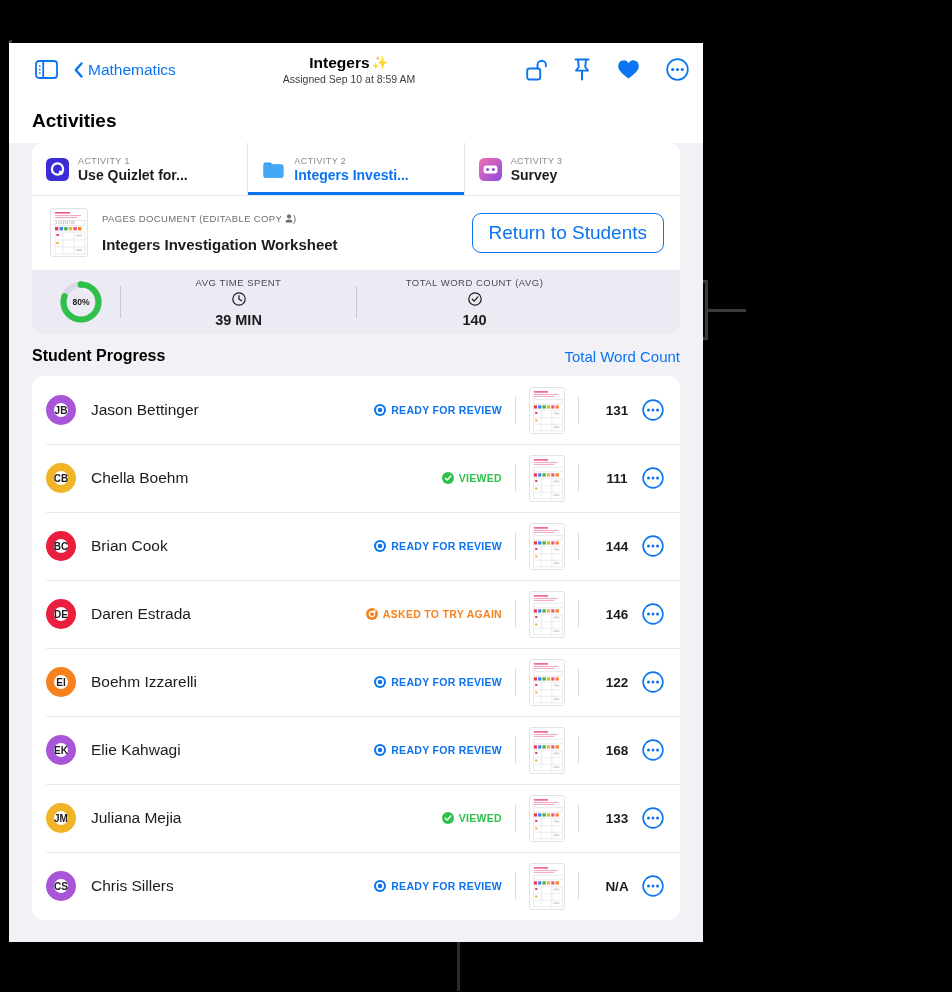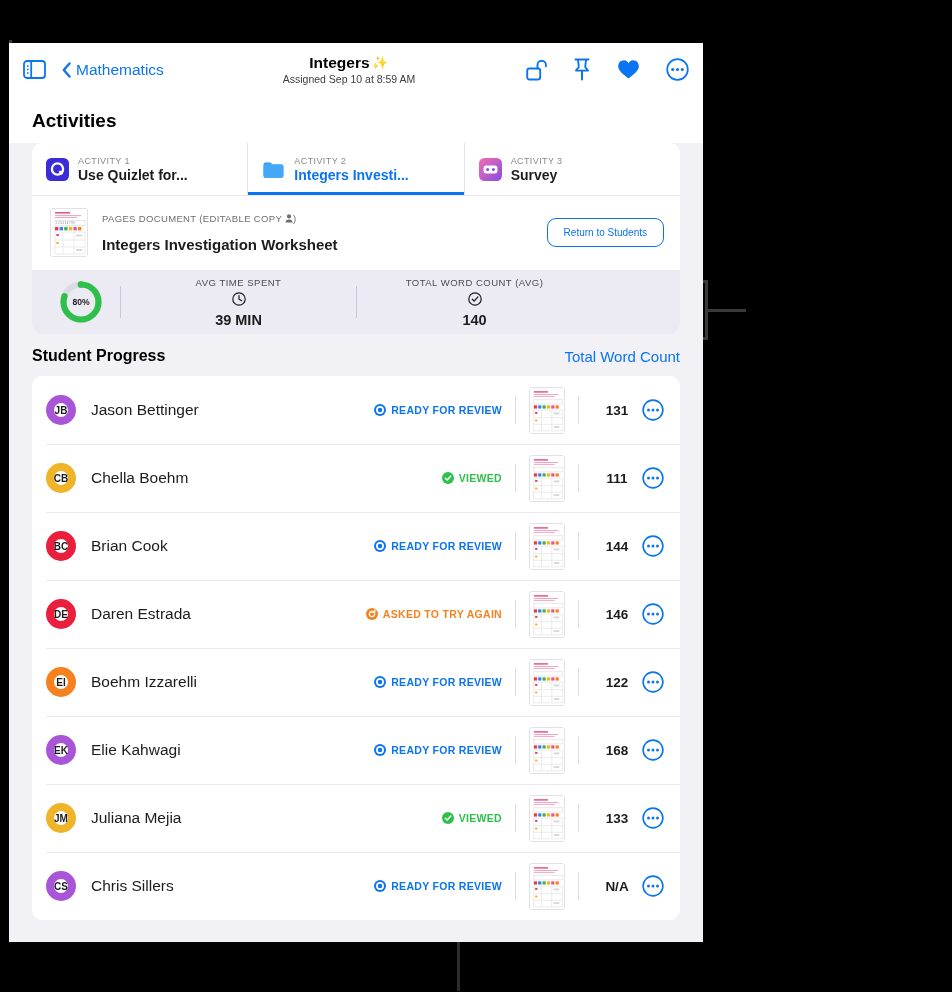--- a/index.html
+++ b/index.html
@@ -43,21 +43,21 @@
     overflow: hidden;
   }
 
   
   .navbar {
     position: relative; height: 53px;
     background: #ffffff;
     display: flex; align-items: center;
     padding: 0 14px;
   }
-  .nav-left { display: flex; gap: 16px; }
+  .nav-left { display: flex; gap: 16px; margin-left: 12px; }
   .sidebar-icon { width: 23px; height: 19px; cursor: pointer; }
   .back-link {
     display: flex; align-items: center; gap: 5px;
     color: #0b74f0; font-size: 15.5px; cursor: pointer;
   }
   .chev-back { width: 9px; height: 16px; }
   .nav-center {
     position: absolute; left: 0; right: 14px;
     text-align: center; pointer-events: none;
   }
@@ -133,21 +133,21 @@
     font-size: 9.5px; color: #6d6d72; letter-spacing: .35px;
     line-height: 13px;
   }
   .doc-name {
     font-size: 15px; font-weight: bold; color: #1c1c1e;
     line-height: 19px; margin-top: 10px;
   }
   .return-btn {
     border: 1.6px solid #0b74f0; color: #0b74f0;
     background: #fff; border-radius: 9px;
-    font-size: 10px; padding: 8px 16px;
+    font-size: 19px; padding: 8px 16px;
     font-family: "Liberation Sans", sans-serif;
     cursor: pointer; white-space: nowrap;
   }
 
   
   .stats {
     background: #eceaf3;
     display: flex; align-items: center;
     height: 64px; padding: 0 10px;
   }

